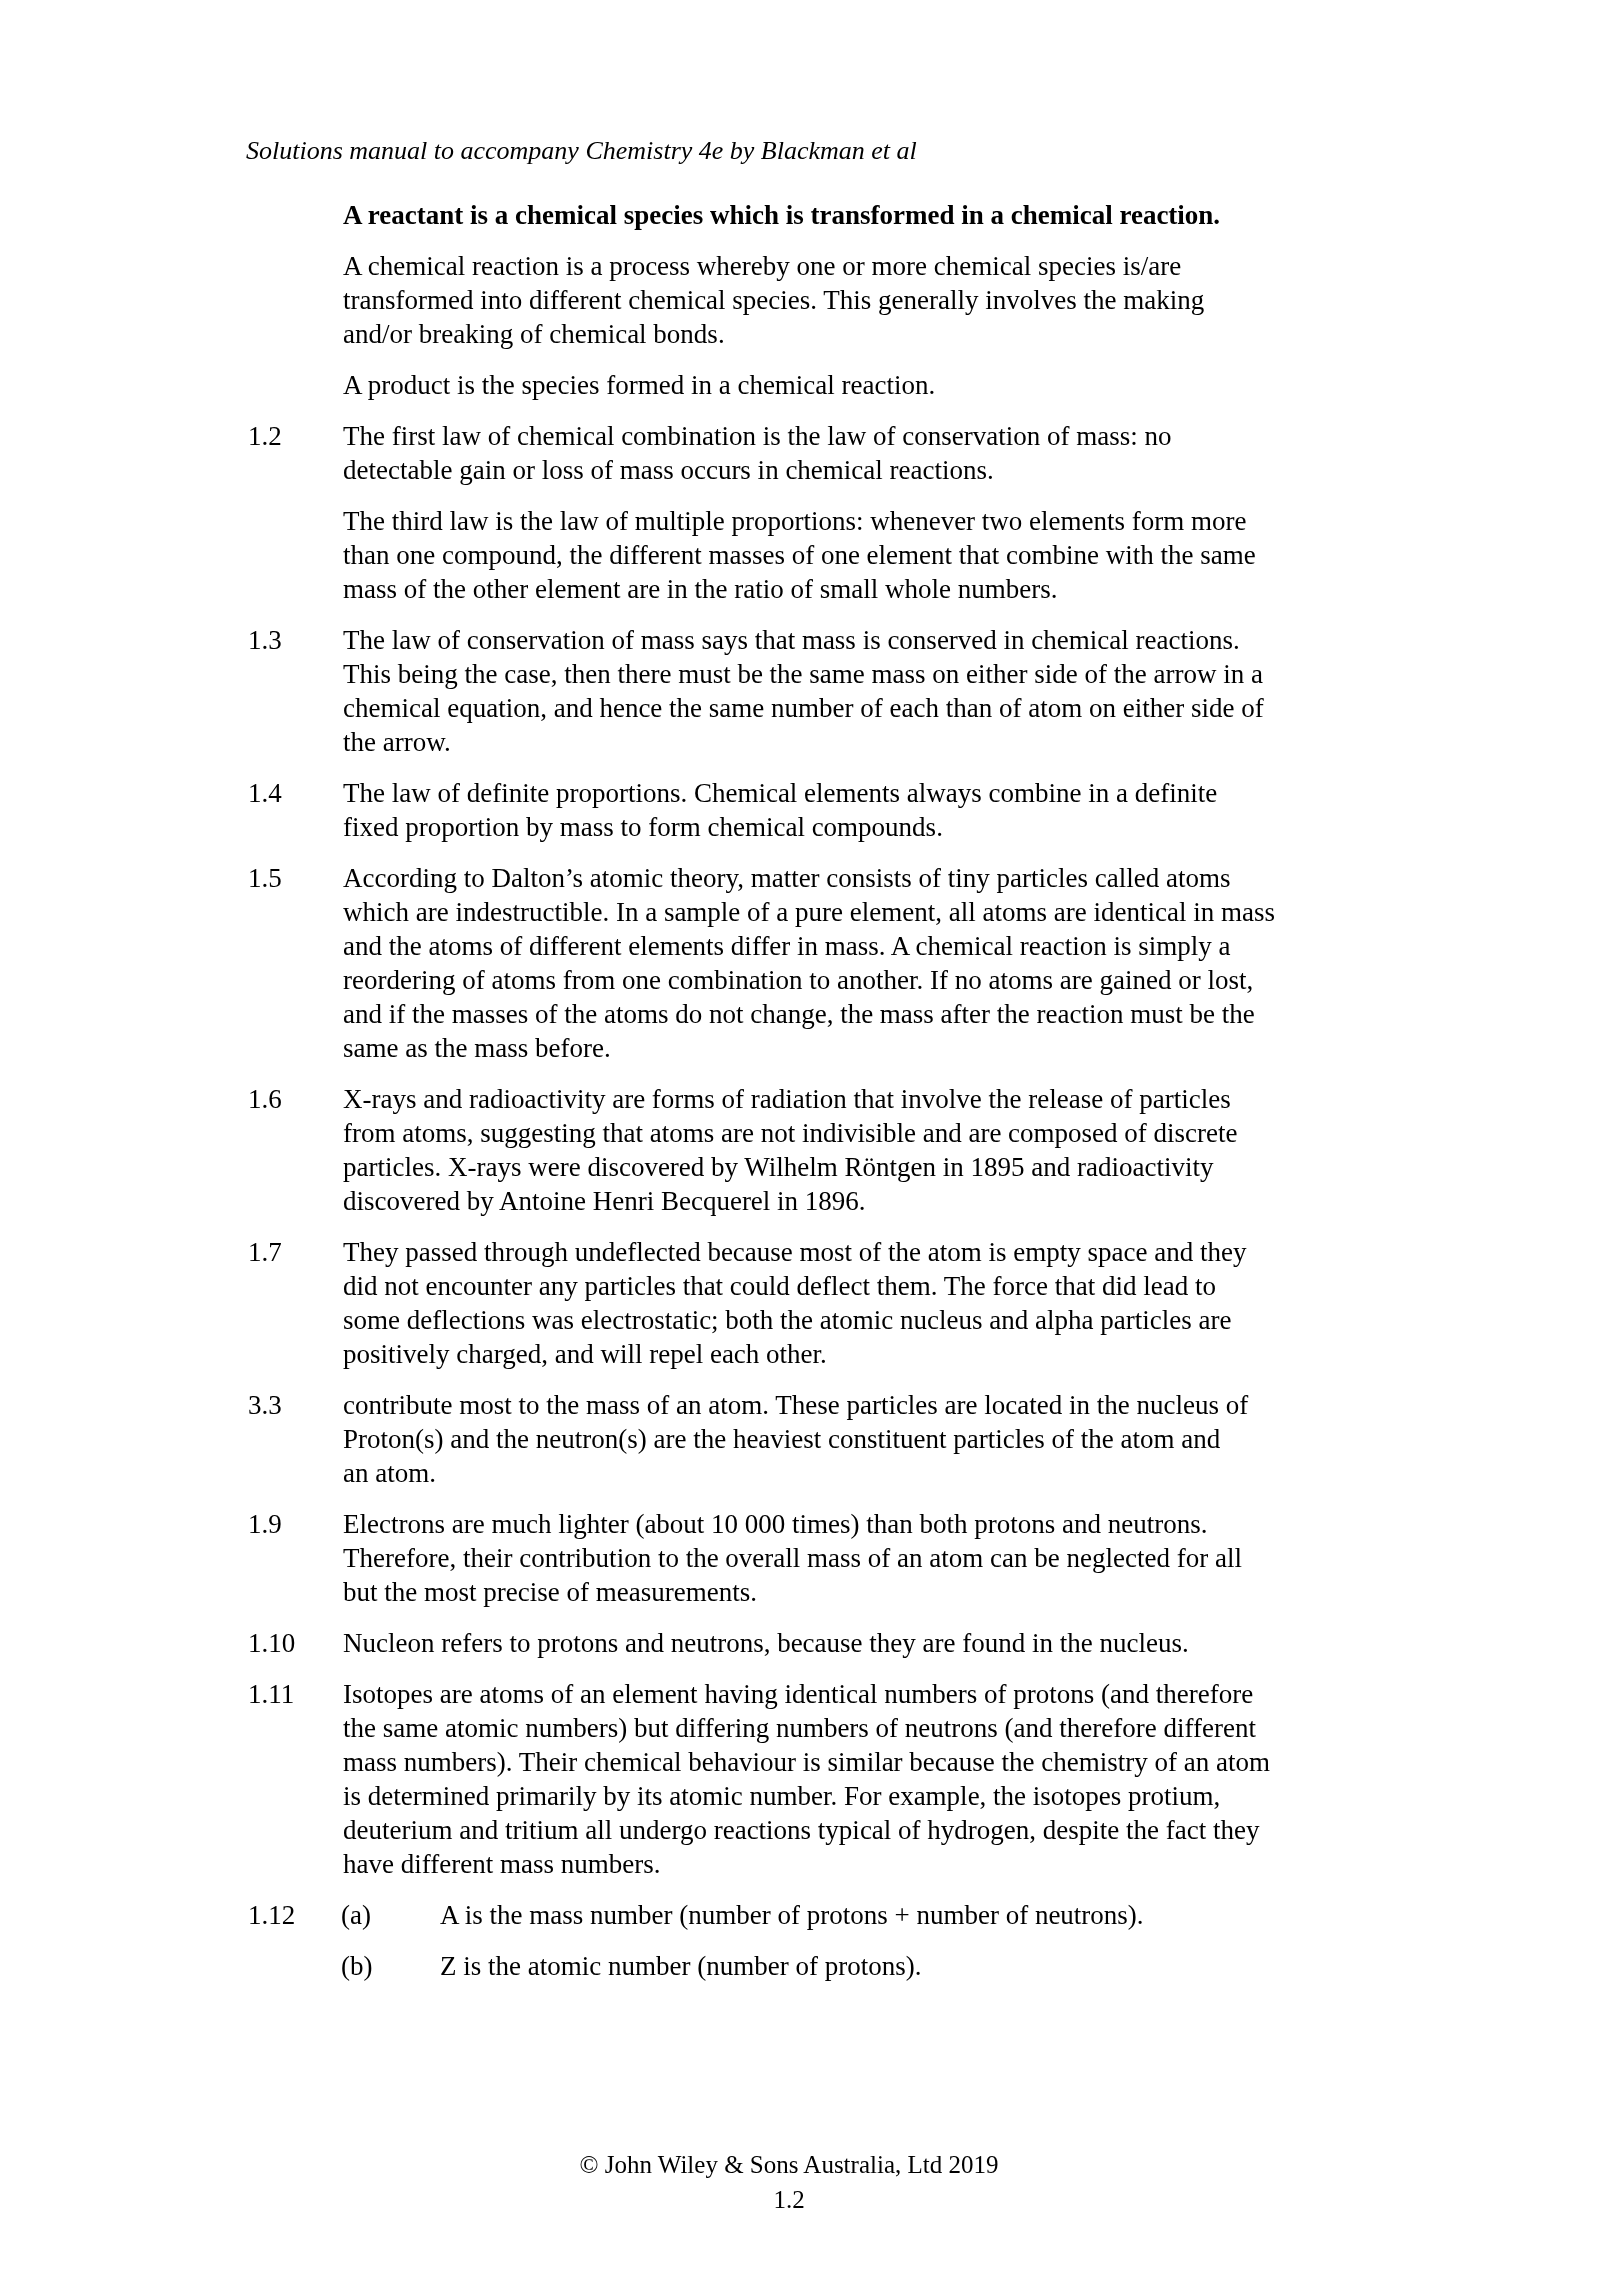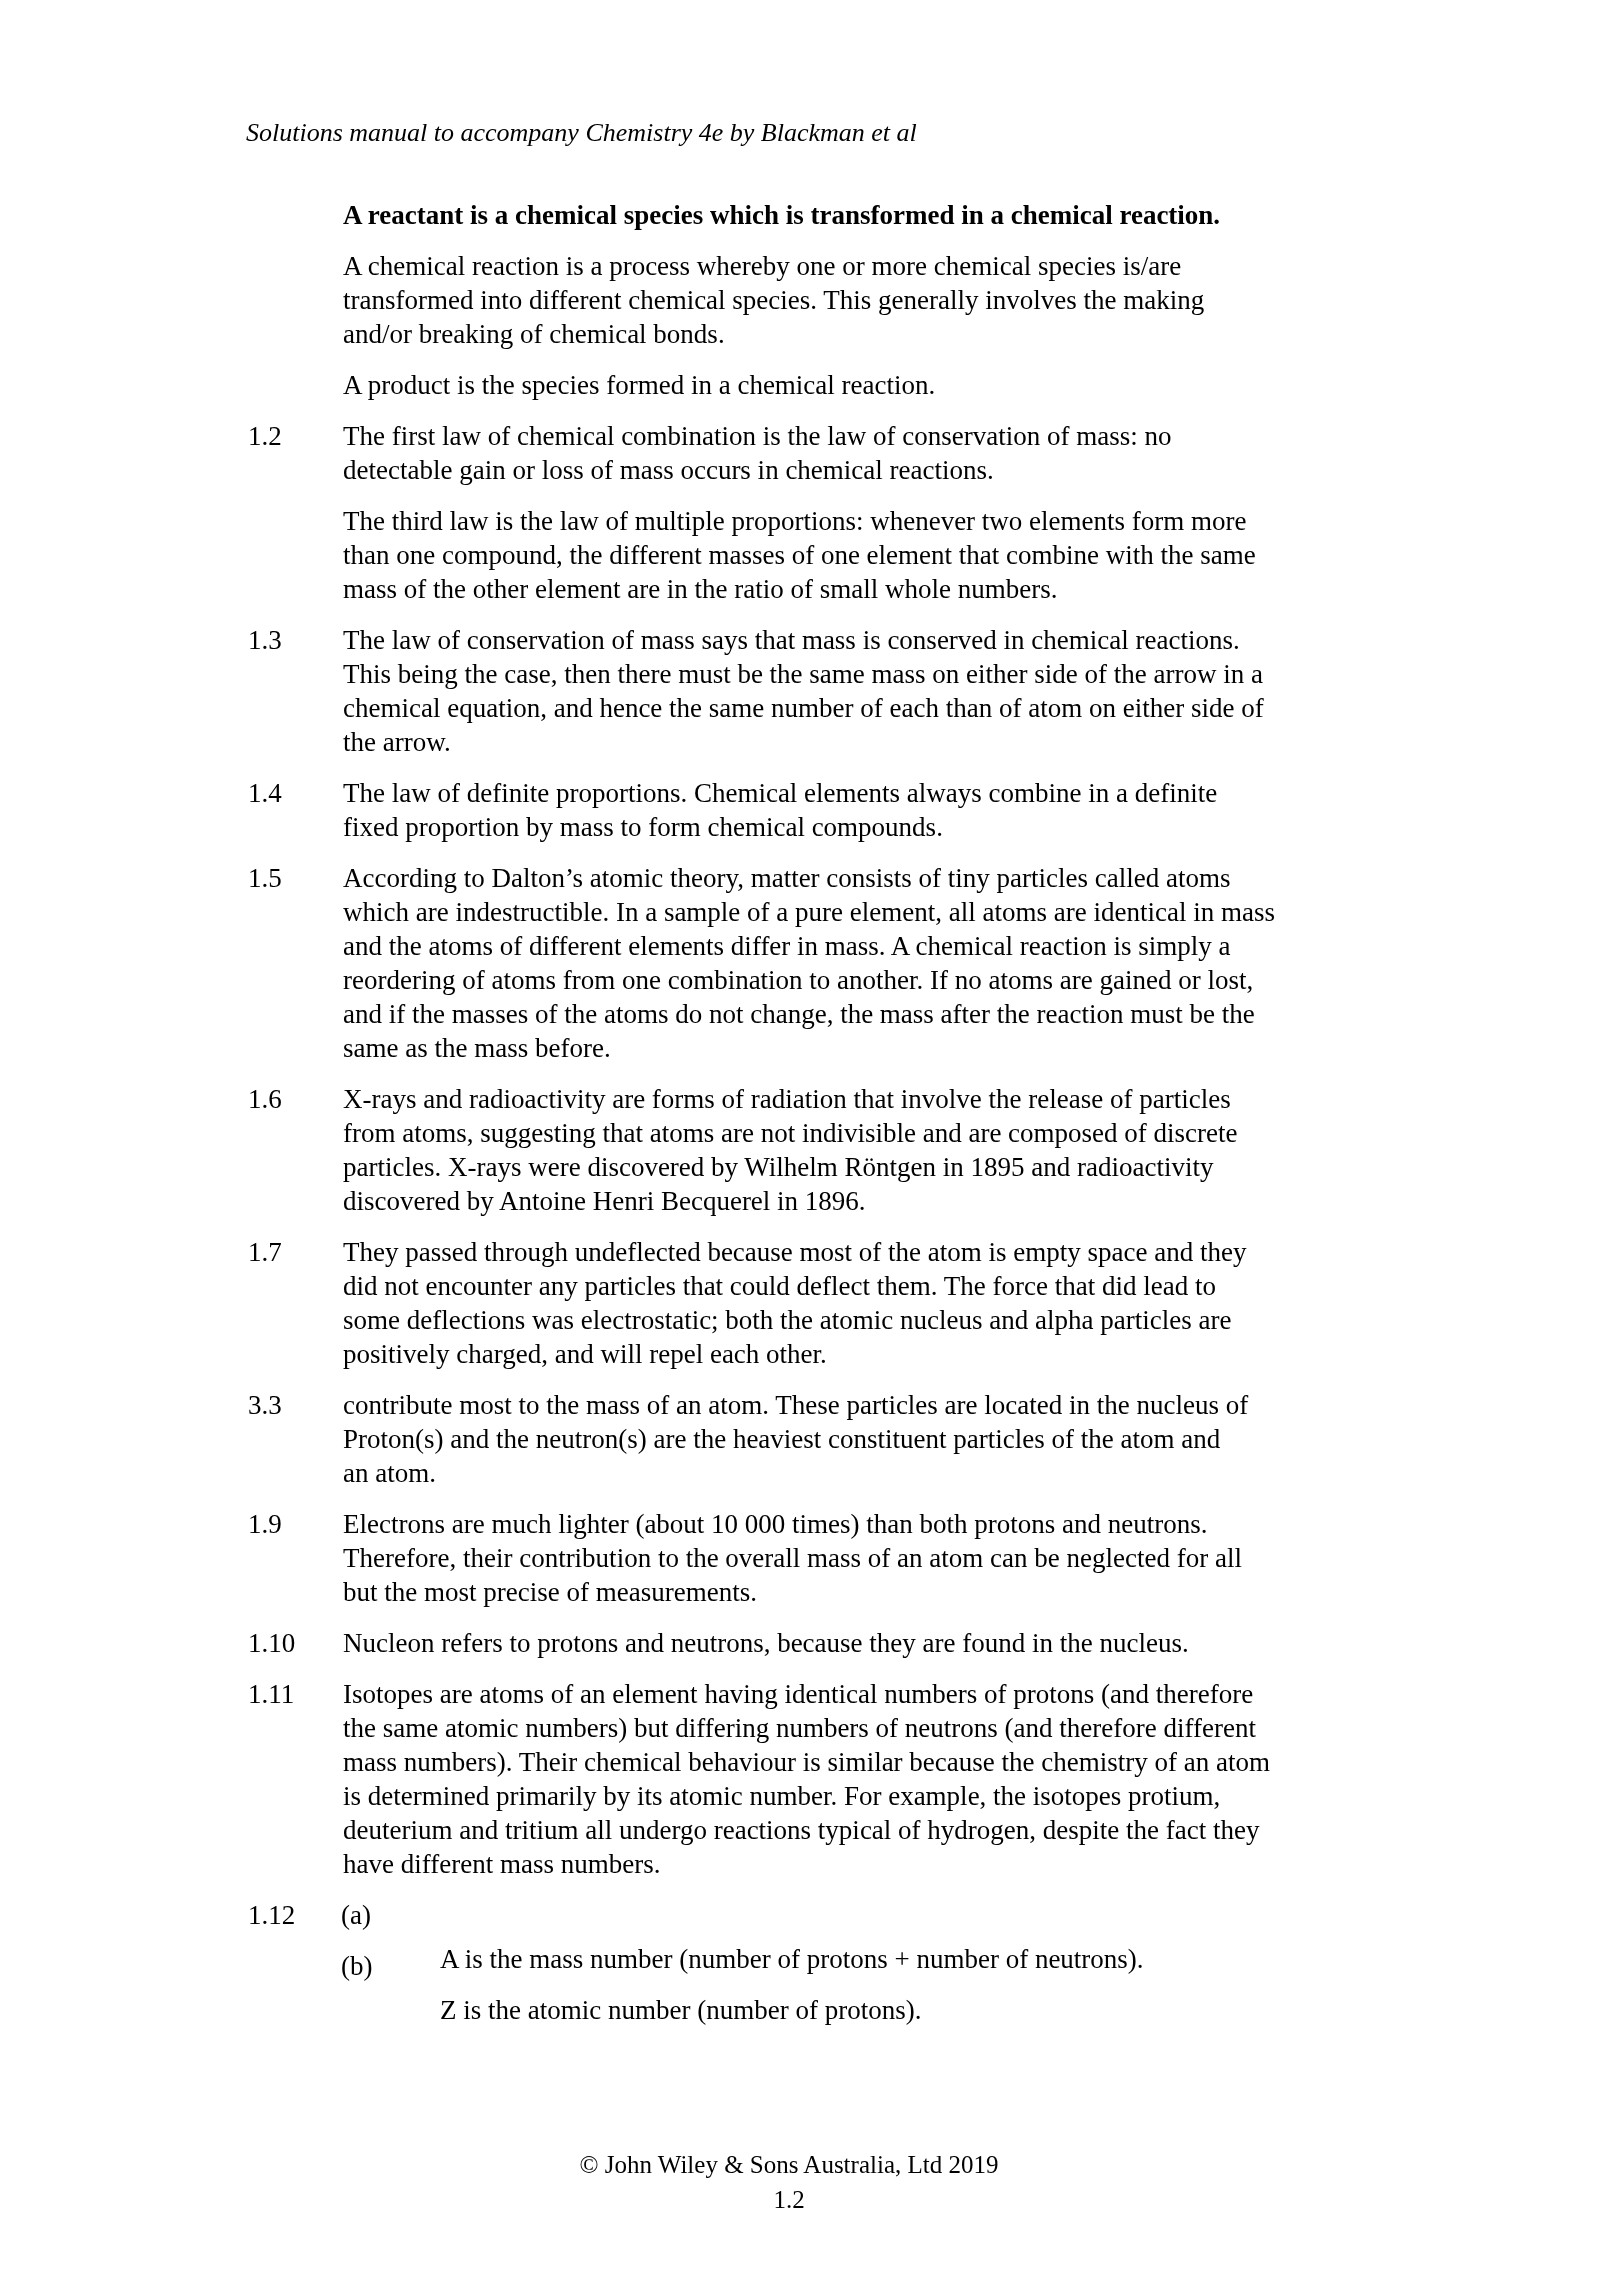--- a/index.html
+++ b/index.html
@@ -11,21 +11,21 @@
     width: 1621px;
     height: 2293px;
     position: relative;
     overflow: hidden;
     color: #000000;
     font-family: "Liberation Serif", "DejaVu Serif", serif;
   }
   .page-header {
     position: absolute;
     left: 246px;
-    top: 117px;
+    top: 135px;
     font-size: 26px;
     font-style: italic;
     line-height: 31px;
     white-space: nowrap;
   }
   .content {
     position: absolute;
     left: 0;
     top: 198px;
     width: 1621px;
@@ -66,21 +66,20 @@
     line-height: 34px;
     white-space: nowrap;
   }
   .sub-text {
     position: absolute;
     left: 440px;
     top: 0;
     font-size: 27px;
     line-height: 34px;
     white-space: nowrap;
-    margin-top: 44px;
   }
   .sub.first-sub { margin-top: 0; }
   .page-footer {
     position: absolute;
     left: 0;
     width: 1578px;
     top: 2147px;
     text-align: center;
     font-size: 25px;
     line-height: 35px;

